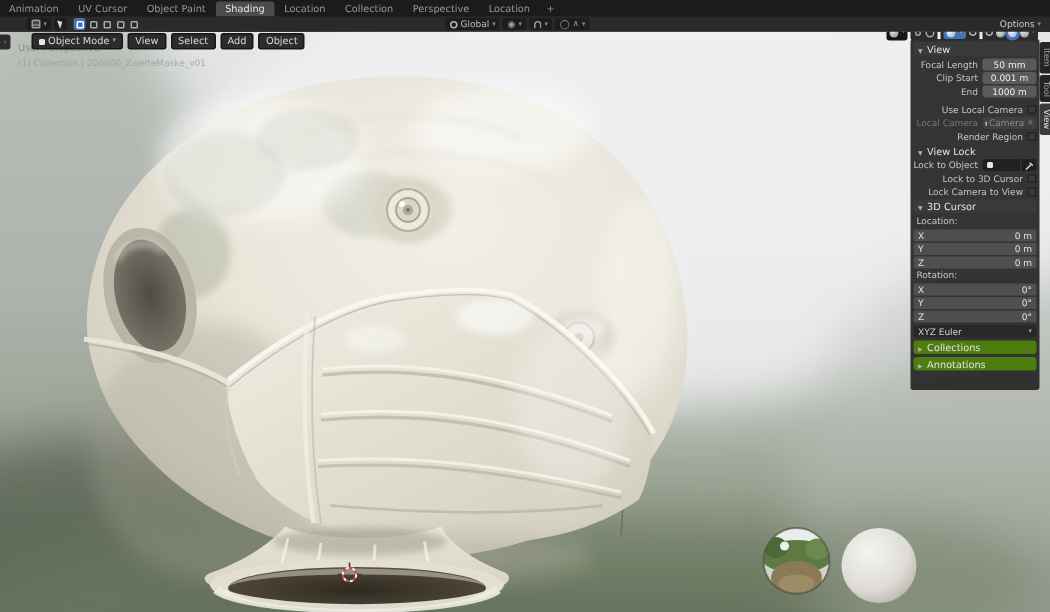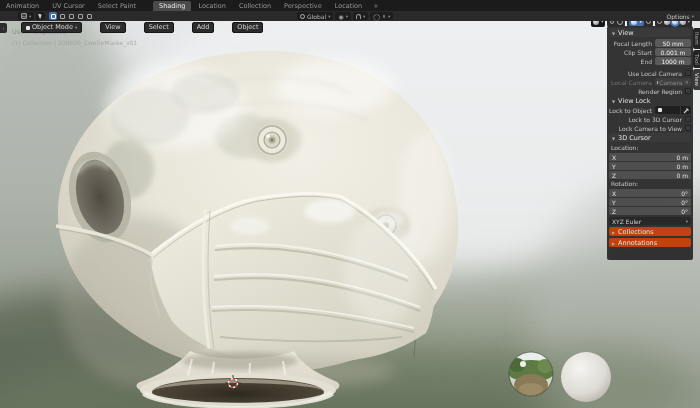--- a/index.html
+++ b/index.html
@@ -4,21 +4,21 @@
 <style>
   * { margin:0; padding:0; box-sizing:border-box; }
   html,body { width:700px; height:408px; overflow:hidden; background:#1b1b1b;
     font-family:"DejaVu Sans","Liberation Sans",sans-serif; }
 
   
   #topbar { position:absolute; left:0; top:0; width:700px; height:11px;
     background:#1b1b1b; display:flex; align-items:center; gap:1px; z-index:40; }
   .wtab { font-size:6.5px; color:#969696; padding:1px 6px; border-radius:2px 2px 0 0;
     white-space:nowrap; line-height:8px; }
-  .wtab.active { background:#4b4b4b; color:#e8e8e8;margin-left:10px; }
+  .wtab.active { background:#4b4b4b; color:#e8e8e8; }
   .wtab.add { color:#8a8a8a; padding:1px 4px; }
 
   
   #vheader { position:absolute; left:0; top:11px; width:700px; height:10px;
     background:#2a2a2a; display:flex; align-items:center; z-index:40; }
   .hbtn { height:8px; display:flex; align-items:center; gap:2px; background:#1d1d1d;
     border-radius:2px; padding:0 3px; margin-left:2px; color:#bdbdbd; font-size:6px; }
   .hbtn .car { font-size:4.5px; color:#8d8d8d; }
   .mini-ic { width:6px; height:6px; border:1px solid #9a9a9a; border-radius:1px; display:inline-block; }
   .ic-grid { background:linear-gradient(#777 1px,transparent 1px) 0 2px/6px 3px, #444; }
@@ -33,21 +33,21 @@
   .magnet { width:5px; height:5px; border:1.5px solid #9a9a9a; border-bottom:none;
     border-radius:4px 4px 0 0; display:inline-block; }
   #hright { position:absolute; right:3px; top:1px; }
   #options-btn { background:none; color:#c9c9c9; }
 
   
   #viewport { position:absolute; left:0; top:21px; width:700px; height:387px; overflow:hidden; }
   #scene { position:absolute; left:0; top:0; }
 
   
-  #modebar { position:absolute; left:21px; top:1px; display:flex; gap:18px; z-index:30; }
+  #modebar { position:absolute; left:21px; top:1px; display:flex; gap:3px; z-index:30; }
   .pill { background:#2c2c2c; border:1px solid #171717; border-radius:2px; color:#d6d6d6;
     font-size:6.5px; line-height:7px; padding:1px 4px; display:flex; align-items:center; gap:2px; }
   .pill .dot { width:4px; height:4px; background:#e8e8e8; border-radius:1px; display:inline-block; }
   .pill .car { font-size:4.5px; color:#9a9a9a; }
   #tbar-collapse { position:absolute; left:0; top:2px; width:7px; height:10px;
     background:#2c2c2c; border-radius:0 2px 2px 0; z-index:30; display:flex;
     align-items:center; justify-content:center; color:#9a9a9a; font-size:5px; }
 
   
   #viewinfo { position:absolute; left:12px; top:7px; z-index:25; }
@@ -69,21 +69,21 @@
   .gz-ic { width:6px; height:6px; position:relative; display:inline-block; }
   .gz-ic::before { content:""; position:absolute; inset:1px; border:1px solid #a5a5a5; border-radius:50%; }
 
   
   #sidebar { position:absolute; right:7px; top:5px; width:86px; height:234px;
     background:rgba(40,40,40,.94); border-radius:2px; padding:2px; z-index:30;
     font-size:6.5px; color:#c2c2c2; }
   .phead { height:9px; background:#3a3a3a; border-radius:2px; display:flex; align-items:center;
     gap:3px; padding:0 3px; color:#e2e2e2; margin-bottom:2px; }
   .phead.sub { background:none; margin:1px 0; }
-  .phead.coll { background:#c2410c; margin-top:2px; }
+  .phead.coll { background:#4d7c0f; margin-top:2px; }
   .tri::before { content:"▼"; font-size:4px; color:#b0b0b0; }
   .trir::before { content:"▶"; font-size:4px; color:#b0b0b0; }
   .frow { height:8px; display:flex; align-items:center; margin-bottom:1px; }
   .lab { flex:1; text-align:right; padding-right:3px; white-space:nowrap; overflow:hidden;
     font-size:6px; color:#c4c4c4; }
   .field { width:36px; height:8px; background:#5a5a5a; border-radius:2px; color:#f0f0f0;
     font-size:6px; display:flex; align-items:center; justify-content:center; }
   .gap { height:3px; }
   .cbox { width:6px; height:6px; background:#3a3a3a; border:1px solid #232323; border-radius:1px; }
   .grayed .lab { color:#757575; }
@@ -108,21 +108,21 @@
   .vtab { writing-mode:vertical-rl; font-size:5.5px; color:#a5a5a5; background:#242424;
     border-radius:2px 0 0 2px; padding:4px 0; text-align:center; width:7px; }
   .vtab.active { background:#3a3a3a; color:#e0e0e0; }
 </style>
 </head>
 <body>
 
 <div id="topbar">
   <div class="wtab">Animation</div>
   <div class="wtab">UV Cursor</div>
-  <div class="wtab">Select Paint</div>
+  <div class="wtab">Object Paint</div>
   <div class="wtab active">Shading</div>
   <div class="wtab">Location</div>
   <div class="wtab">Collection</div>
   <div class="wtab">Perspective</div>
   <div class="wtab">Location</div>
   <div class="wtab add">+</div>
 </div>
 
 <div id="vheader">
   <div class="hbtn" style="margin-left:18px">

